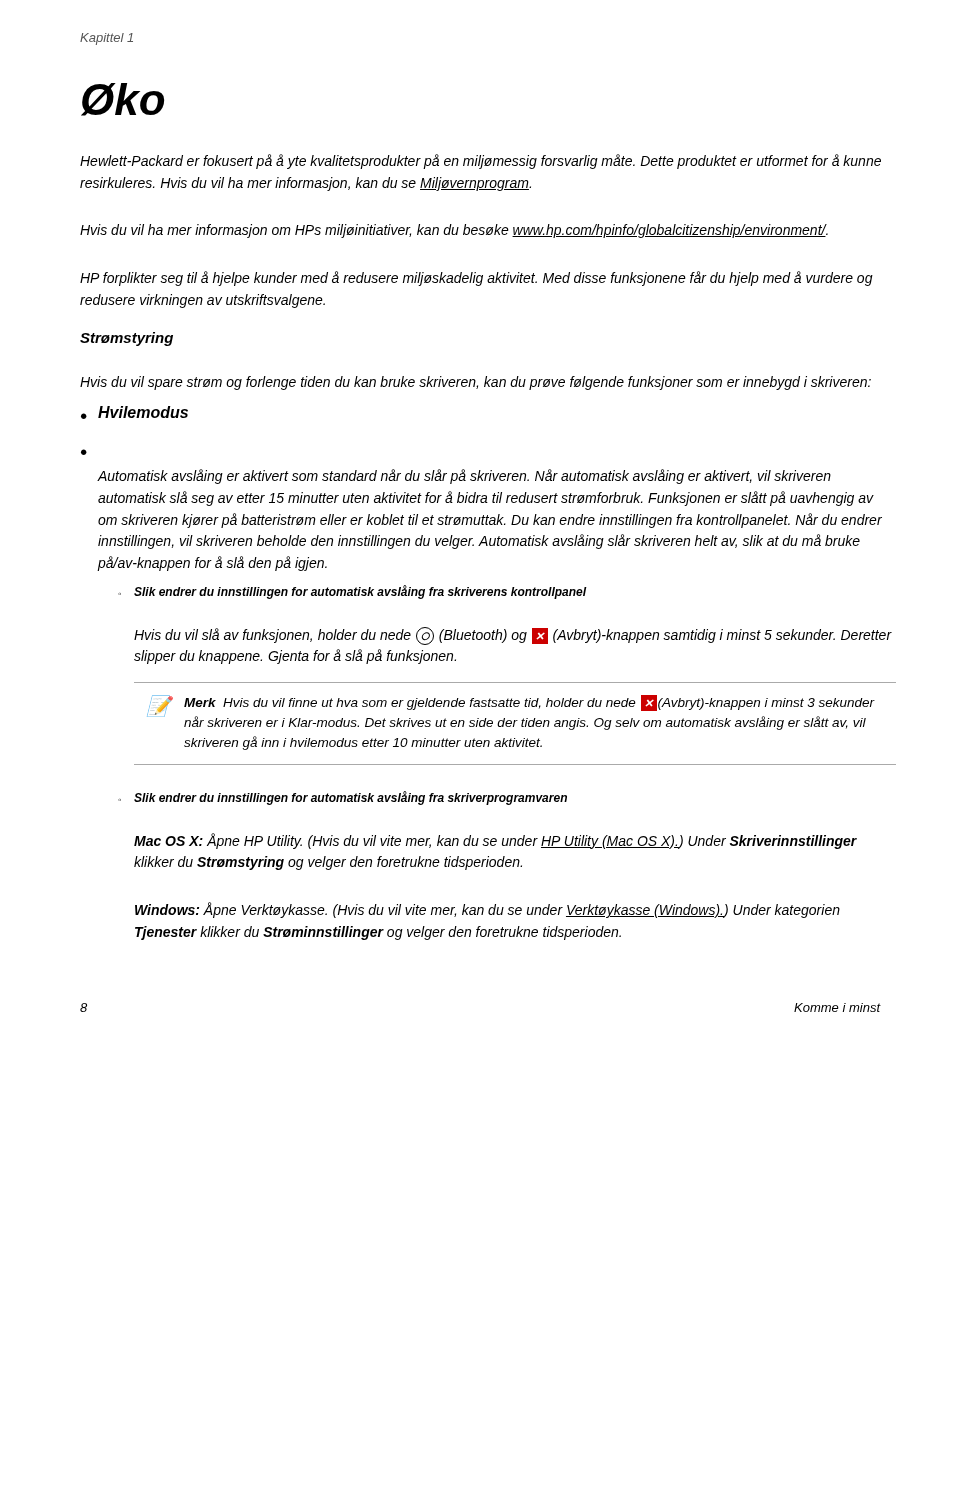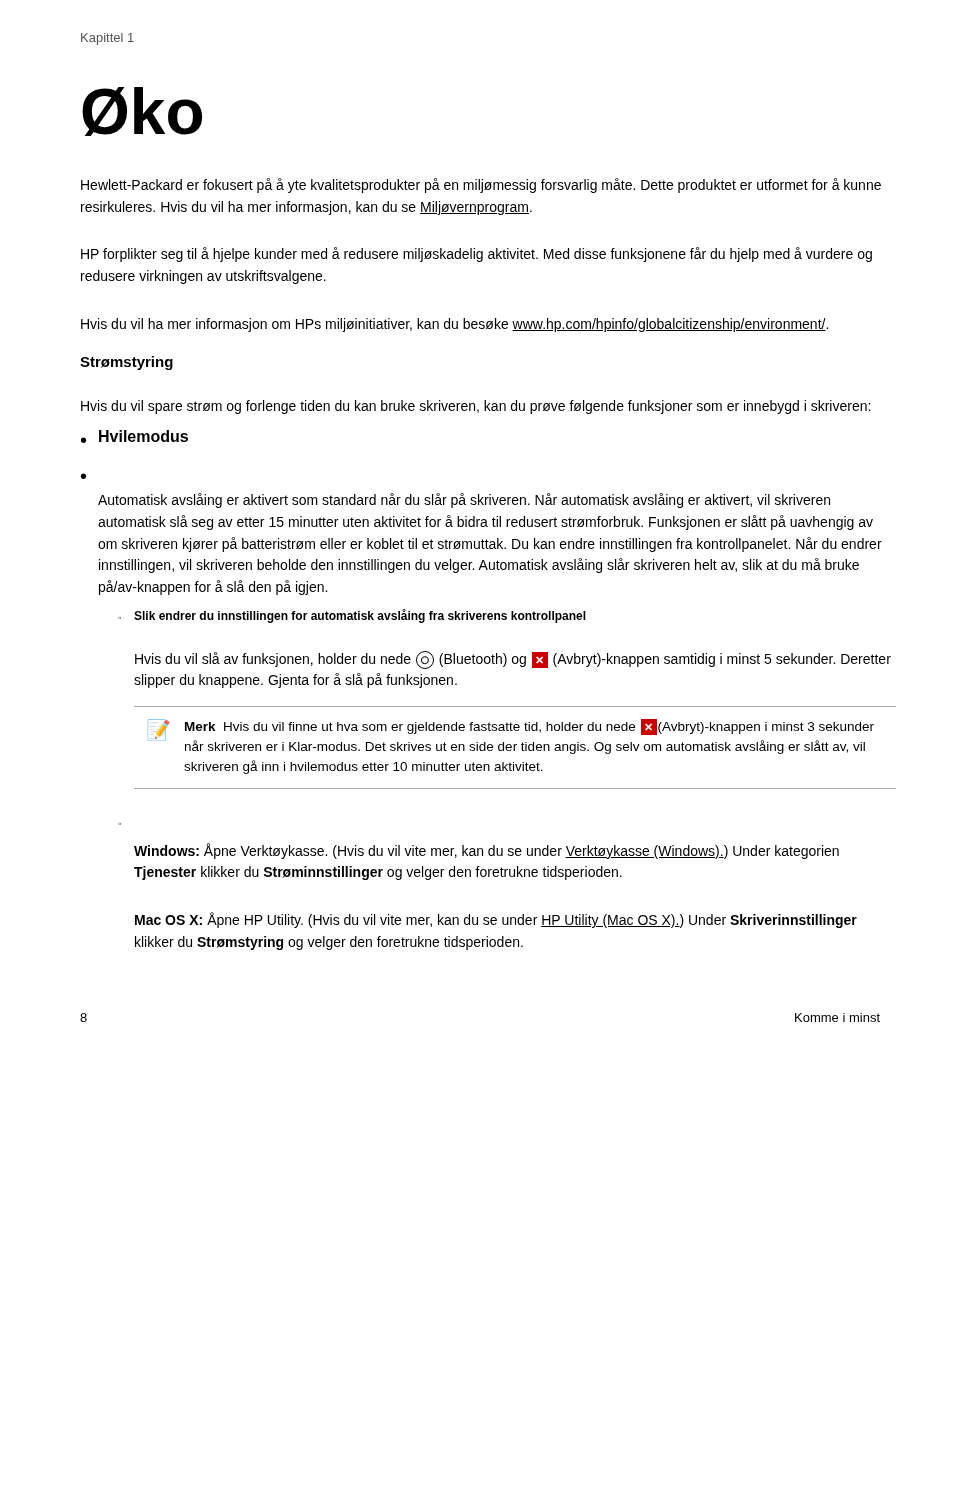--- a/index.html
+++ b/index.html
@@ -8,28 +8,29 @@
       font-size: 14px;
       color: #000;
       background: #fff;
       width: 960px;
       min-height: 1487px;
       position: relative;
     }
     .page-container {
       padding: 30px 64px 60px 80px;
       position: relative;
+      font-style: italic;
     }
     .chapter-label {
       font-size: 13px;
       color: #555;
       margin-bottom: 30px;
     }
     .page-title {
-      font-size: 64px;
+      font-size: 44px;
       font-weight: bold;
       margin-bottom: 24px;
       color: #000;
     }
     .body-text {
       font-size: 14px;
       line-height: 1.55;
       margin-bottom: 10px;
       color: #000;
       margin-top: 26px;
@@ -158,25 +159,25 @@
 
   <div class="chapter-label">Kapittel 1</div>
 
   <div class="page-title">Øko</div>
 
   <p class="body-text">
     Hewlett-Packard er fokusert på å yte kvalitetsprodukter på en miljømessig forsvarlig måte. Dette produktet er utformet for å kunne resirkuleres. Hvis du vil ha mer informasjon, kan du se <a class="link">Miljøvernprogram</a>.
   </p>
 
   <p class="body-text">
+    Hvis du vil ha mer informasjon om HPs miljøinitiativer, kan du besøke <a class="link">www.hp.com/</a><a class="link">hpinfo/globalcitizenship/environment/</a>.
+  </p>
+
+  <p class="body-text">
     HP forplikter seg til å hjelpe kunder med å redusere miljøskadelig aktivitet. Med disse funksjonene får du hjelp med å vurdere og redusere virkningen av utskriftsvalgene.
-  </p>
-
-  <p class="body-text">
-    Hvis du vil ha mer informasjon om HPs miljøinitiativer, kan du besøke <a class="link">www.hp.com/</a><a class="link">hpinfo/globalcitizenship/environment/</a>.
   </p>
 
   <div class="section-heading">Strømstyring</div>
 
   <p class="body-text">Hvis du vil spare strøm og forlenge tiden du kan bruke skriveren, kan du prøve følgende funksjoner som er innebygd i skriveren:</p>
 
   <ul class="bullet-list">
 
     <li class="bullet-item">
       <span class="bullet-dot">•</span>
@@ -209,28 +210,29 @@
                 <div class="note-content">
                   <span class="note-label">Merk</span>&nbsp;&nbsp;Hvis du vil finne ut hva som er gjeldende fastsatte tid, holder du nede <span class="x-icon">✕</span>(Avbryt)-knappen i minst 3 sekunder når skriveren er i Klar-modus. Det skrives ut en side der tiden angis. Og selv om automatisk avslåing er slått av, vil skriveren gå inn i hvilemodus etter 10 minutter uten aktivitet.
                 </div>
               </div>
             </div>
           </li>
 
           <li class="sub-bullet-item">
             <span class="sub-bullet-dot">◦</span>
             <div class="sub-bullet-content">
+              <div class="sub-bullet-title">Slik endrer du innstillingen for automatisk avslåing fra skriverprogramvaren</div>
+              <p class="body-text">
+                <span class="bold">Mac OS X:</span>
+                Åpne HP Utility. (Hvis du vil vite mer, kan du se under <a class="link">HP Utility (Mac OS X).</a>) Under <span class="bold">Skriverinnstillinger</span> klikker du <span class="bold">Strømstyring</span> og velger den foretrukne tidsperioden.
+              </p>
               <p class="body-text">
                 <span class="bold">Windows:</span>
                 Åpne Verktøykasse. (Hvis du vil vite mer, kan du se under <a class="link">Verktøykasse (Windows).</a>) Under kategorien <span class="bold">Tjenester</span> klikker du <span class="bold">Strøminnstillinger</span> og velger den foretrukne tidsperioden.
               </p>
-              <p class="body-text">
-                <span class="bold">Mac OS X:</span>
-                Åpne HP Utility. (Hvis du vil vite mer, kan du se under <a class="link">HP Utility (Mac OS X).</a>) Under <span class="bold">Skriverinnstillinger</span> klikker du <span class="bold">Strømstyring</span> og velger den foretrukne tidsperioden.
-              </p>
             </div>
           </li>
 
         </ul>
       </div>
     </li>
 
   </ul>
 
   <div class="page-footer">

